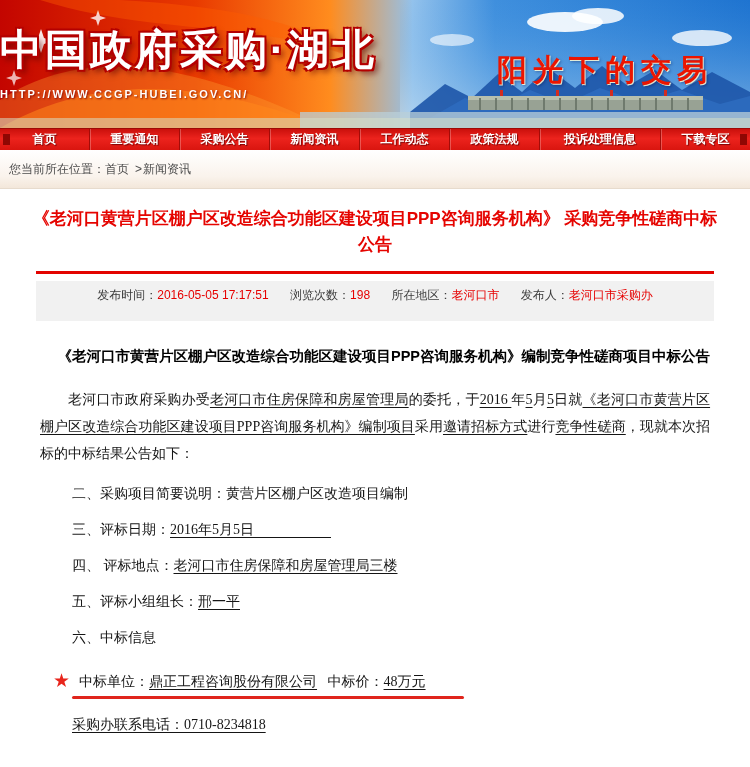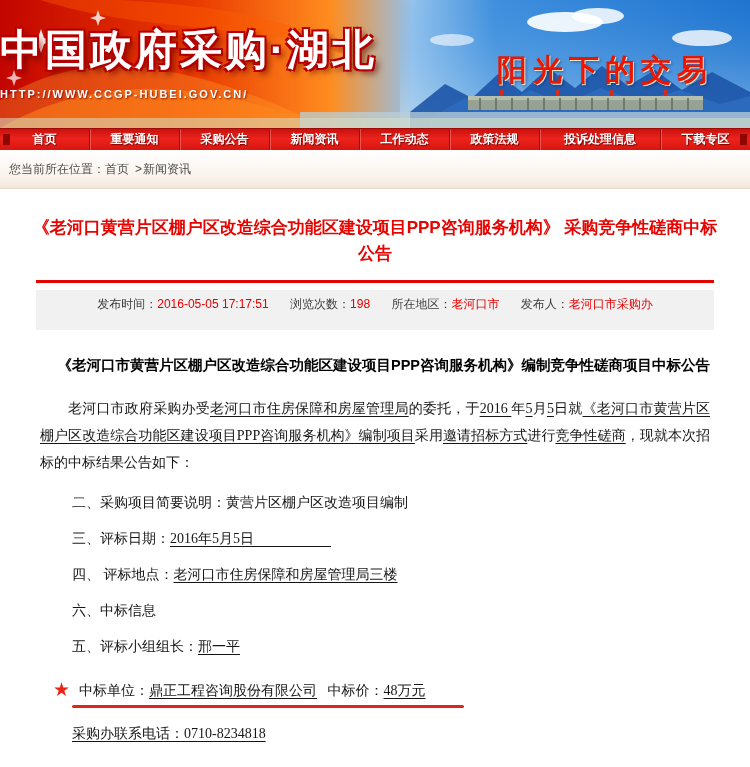--- a/index.html
+++ b/index.html
@@ -54,21 +54,21 @@
     width:750px; height:39px; line-height:39px; padding-left:9px;
     background:linear-gradient(#ffffff, #faf3ec 70%, #f3e7da);
     border-bottom:1px solid #e7dbcd; font-size:12px; color:#4c4c4c;
   }
   .breadcrumb a { color:#4c4c4c; text-decoration:none; cursor:pointer; }
   .breadcrumb .crumb-sep { margin:0 1px 0 6px; }
 
   
   .content { width:750px; background:#fff; }
   .page-title {
-    width:692px; margin:26px auto 0; text-align:center;
+    width:692px; margin:17px auto 0; text-align:center;
     font-size:17px; line-height:1.55; font-weight:bold; color:#e50400;
   }
   .title-rule { height:3px; background:#e30300; margin:12px 36px 0; }
   .meta-bar {
     margin:7px 36px 0; height:40px; line-height:28px; background:#f1f1f1;
     font-size:12px; color:#3c3c3c; text-align:center; white-space:nowrap;
   }
   .meta-group { margin:0 9px; }
   .meta-label { color:#3c3c3c; }
   .meta-value { color:#e60000; }
@@ -197,22 +197,22 @@
     </div>
 
     <article class="doc">
       <h2 class="doc-heading">《老河口市黄营片区棚户区改造综合功能区建设项目PPP咨询服务机构》编制竞争性磋商项目中标公告</h2>
 
       <p class="doc-para indent"><span>老河口市政府采购办受</span><span class="u">老河口市住房保障和房屋管理局</span><span>的委托，于</span><span class="u">2016&nbsp;</span><span>年</span><span class="u">5</span><span>月</span><span class="u">5</span><span>日就</span><span class="u">《老河口市黄营片区棚户区改造综合功能区建设项目PPP咨询服务机构》编制项目</span><span>采用</span><span class="u">邀请招标方式</span><span>进行</span><span class="u">竞争性磋商</span><span>，现就本次招标的中标结果公告如下：</span></p>
 
       <p class="doc-item"><span>二、采购项目简要说明：黄营片区棚户区改造项目编制</span></p>
       <p class="doc-item"><span>三、评标日期：</span><span class="u">2016年5月5日</span><span class="u">&nbsp;&nbsp;&nbsp;&nbsp;&nbsp;&nbsp;&nbsp;&nbsp;&nbsp;&nbsp;&nbsp;&nbsp;&nbsp;&nbsp;&nbsp;&nbsp;&nbsp;&nbsp;&nbsp;&nbsp;&nbsp;&nbsp;</span></p>
       <p class="doc-item"><span>四、 评标地点：</span><span class="u">老河口市住房保障和房屋管理局三楼</span></p>
+      <p class="doc-item"><span>五、评标小组组长：</span><span class="u">邢一平</span></p>
       <p class="doc-item"><span>六、中标信息</span></p>
-      <p class="doc-item"><span>五、评标小组组长：</span><span class="u">邢一平</span></p>
 
       <div class="award-line">
         <span class="star-icon">★</span><span><span>中标单位：</span><span class="u">鼎正工程咨询股份有限公司</span><span>&nbsp;&nbsp;&nbsp;中标价：</span><span class="u">48万元</span></span>
       </div>
 
       <p class="doc-item"><span class="u">采购办联系电话：0710-8234818</span></p>
 
       
 
       

